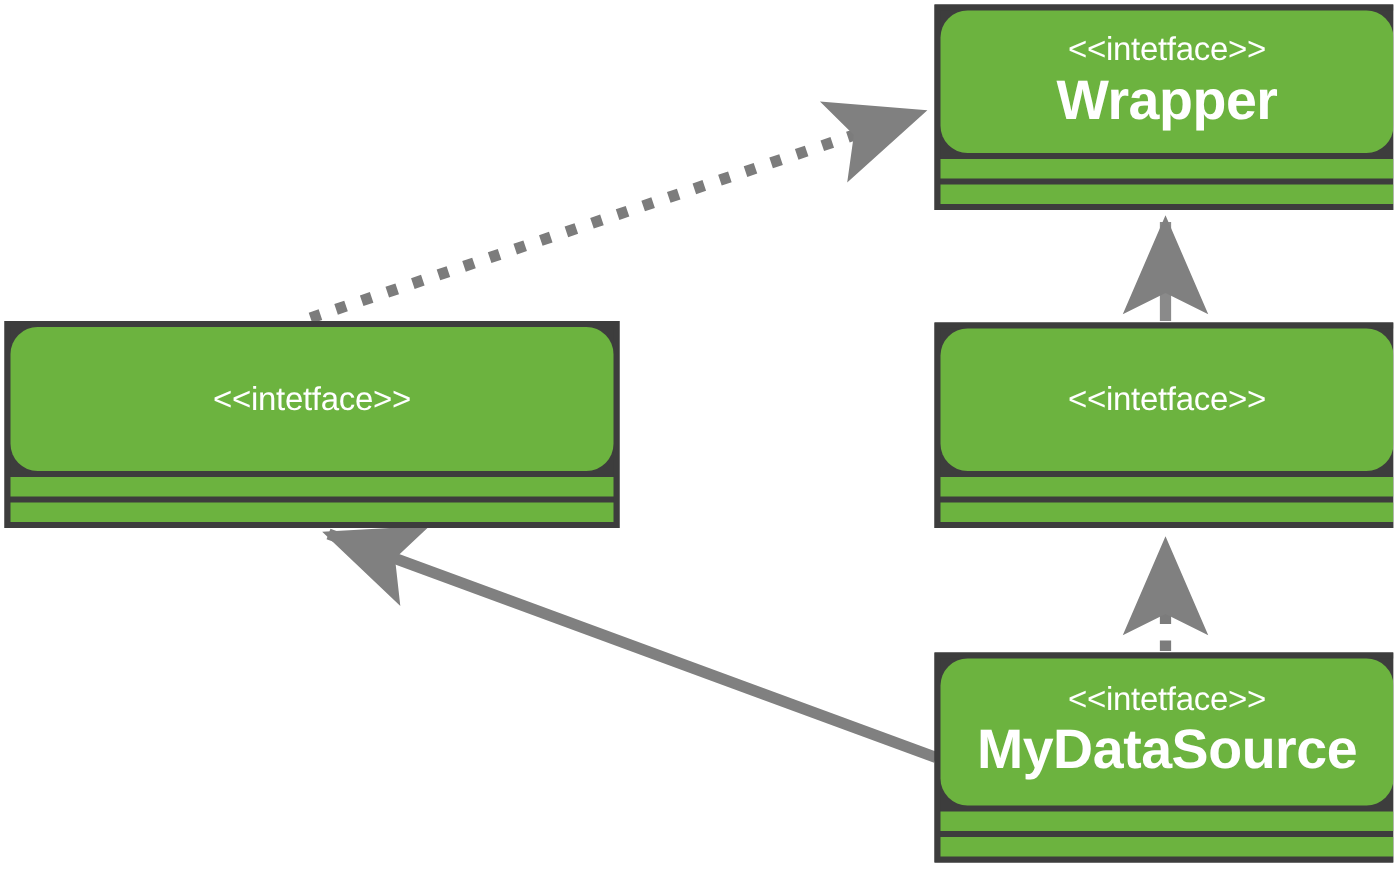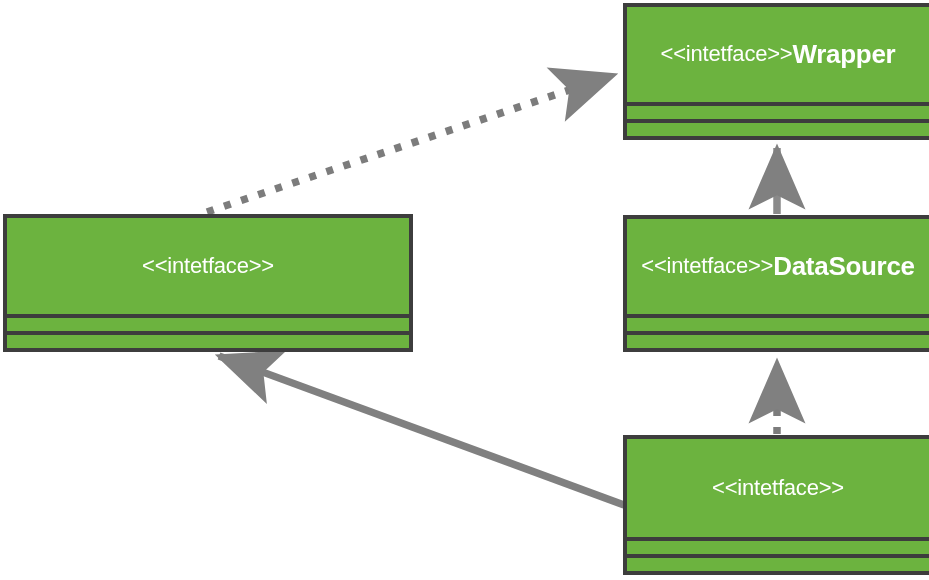--- a/index.html
+++ b/index.html
@@ -32,43 +32,44 @@
     border: 4px solid #3d3d3d;
     display: flex;
     flex-direction: column;
     gap: 4px;
     z-index: 2;
   }
   .compartment-header {
     background: #6cb33f;
     flex: 1 1 auto;
     display: flex;
-    flex-direction: row;
+    flex-direction: column;
     align-items: center;
     justify-content: center;
     padding: 4px 6px;
     box-sizing: border-box;
     overflow: hidden;
+    border-radius: 18px;
   }
   .compartment-empty {
     background: #6cb33f;
     height: 13px;
     flex: 0 0 13px;
   }
   .stereotype {
     color: #ffffff;
     font-size: 22px;
     font-weight: 400;
     line-height: 1.12;
     white-space: nowrap;
     letter-spacing: -0.2px;
   }
   .classname {
     color: #ffffff;
-    font-size: 26px;
+    font-size: 37px;
     font-weight: bold;
     line-height: 1.15;
     white-space: nowrap;
     letter-spacing: -0.3px;
   }
 </style>
 </head>
 <body>
 
 <div id="canvas">
@@ -102,27 +103,27 @@
     <div class="compartment-header">
       <div class="stereotype">&lt;&lt;intetface&gt;&gt;</div>
     </div>
     <div class="compartment-empty"></div>
     <div class="compartment-empty"></div>
   </div>
 
   <div class="uml-class" style="left:623px; top:215px; width:310px; height:137px;">
     <div class="compartment-header">
       <div class="stereotype">&lt;&lt;intetface&gt;&gt;</div>
-      <div class="classname">DataSource</div>
     </div>
     <div class="compartment-empty"></div>
     <div class="compartment-empty"></div>
   </div>
 
   <div class="uml-class" style="left:623px; top:435px; width:310px; height:140px;">
     <div class="compartment-header">
       <div class="stereotype">&lt;&lt;intetface&gt;&gt;</div>
+      <div class="classname">MyDataSource</div>
     </div>
     <div class="compartment-empty"></div>
     <div class="compartment-empty"></div>
   </div>
 
 </div>
 
 </body></html>

